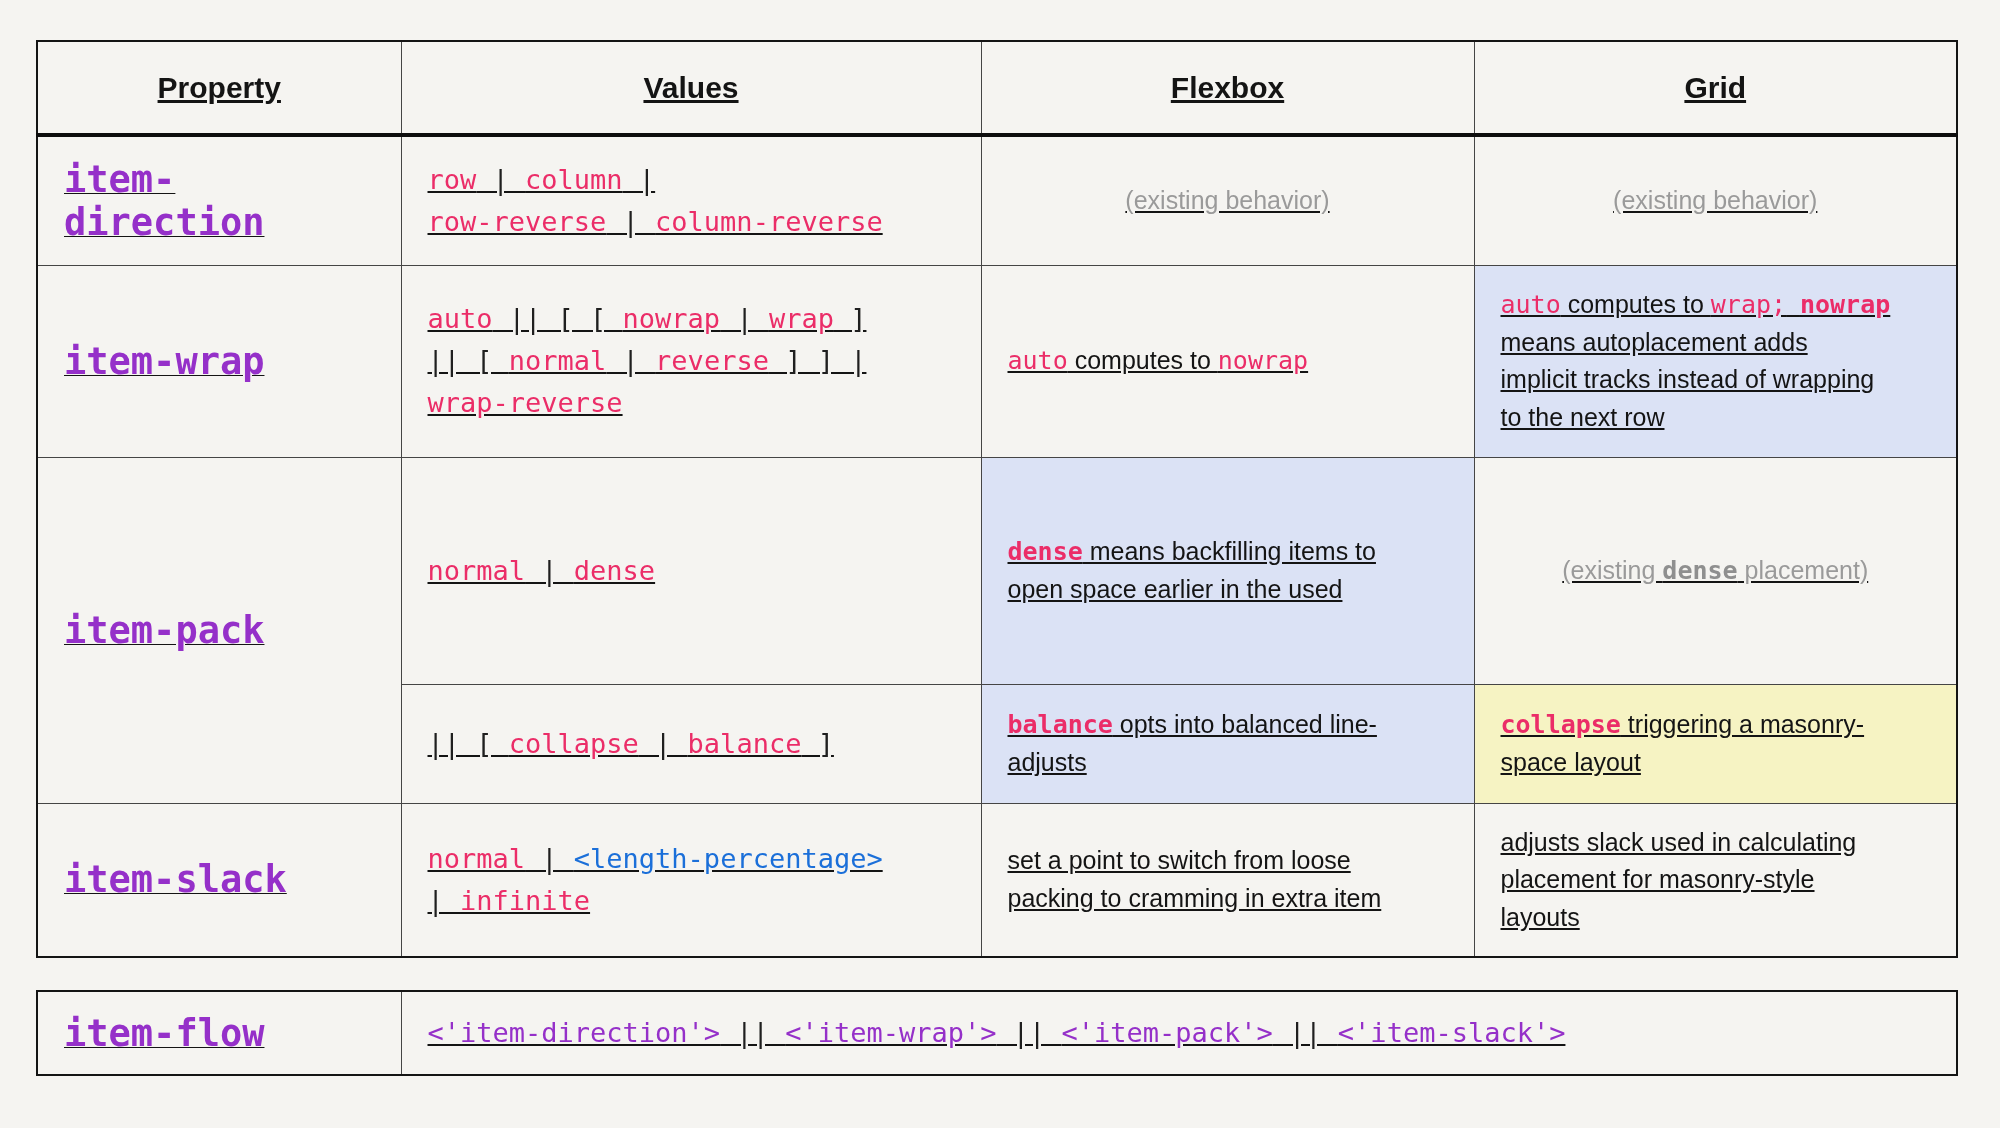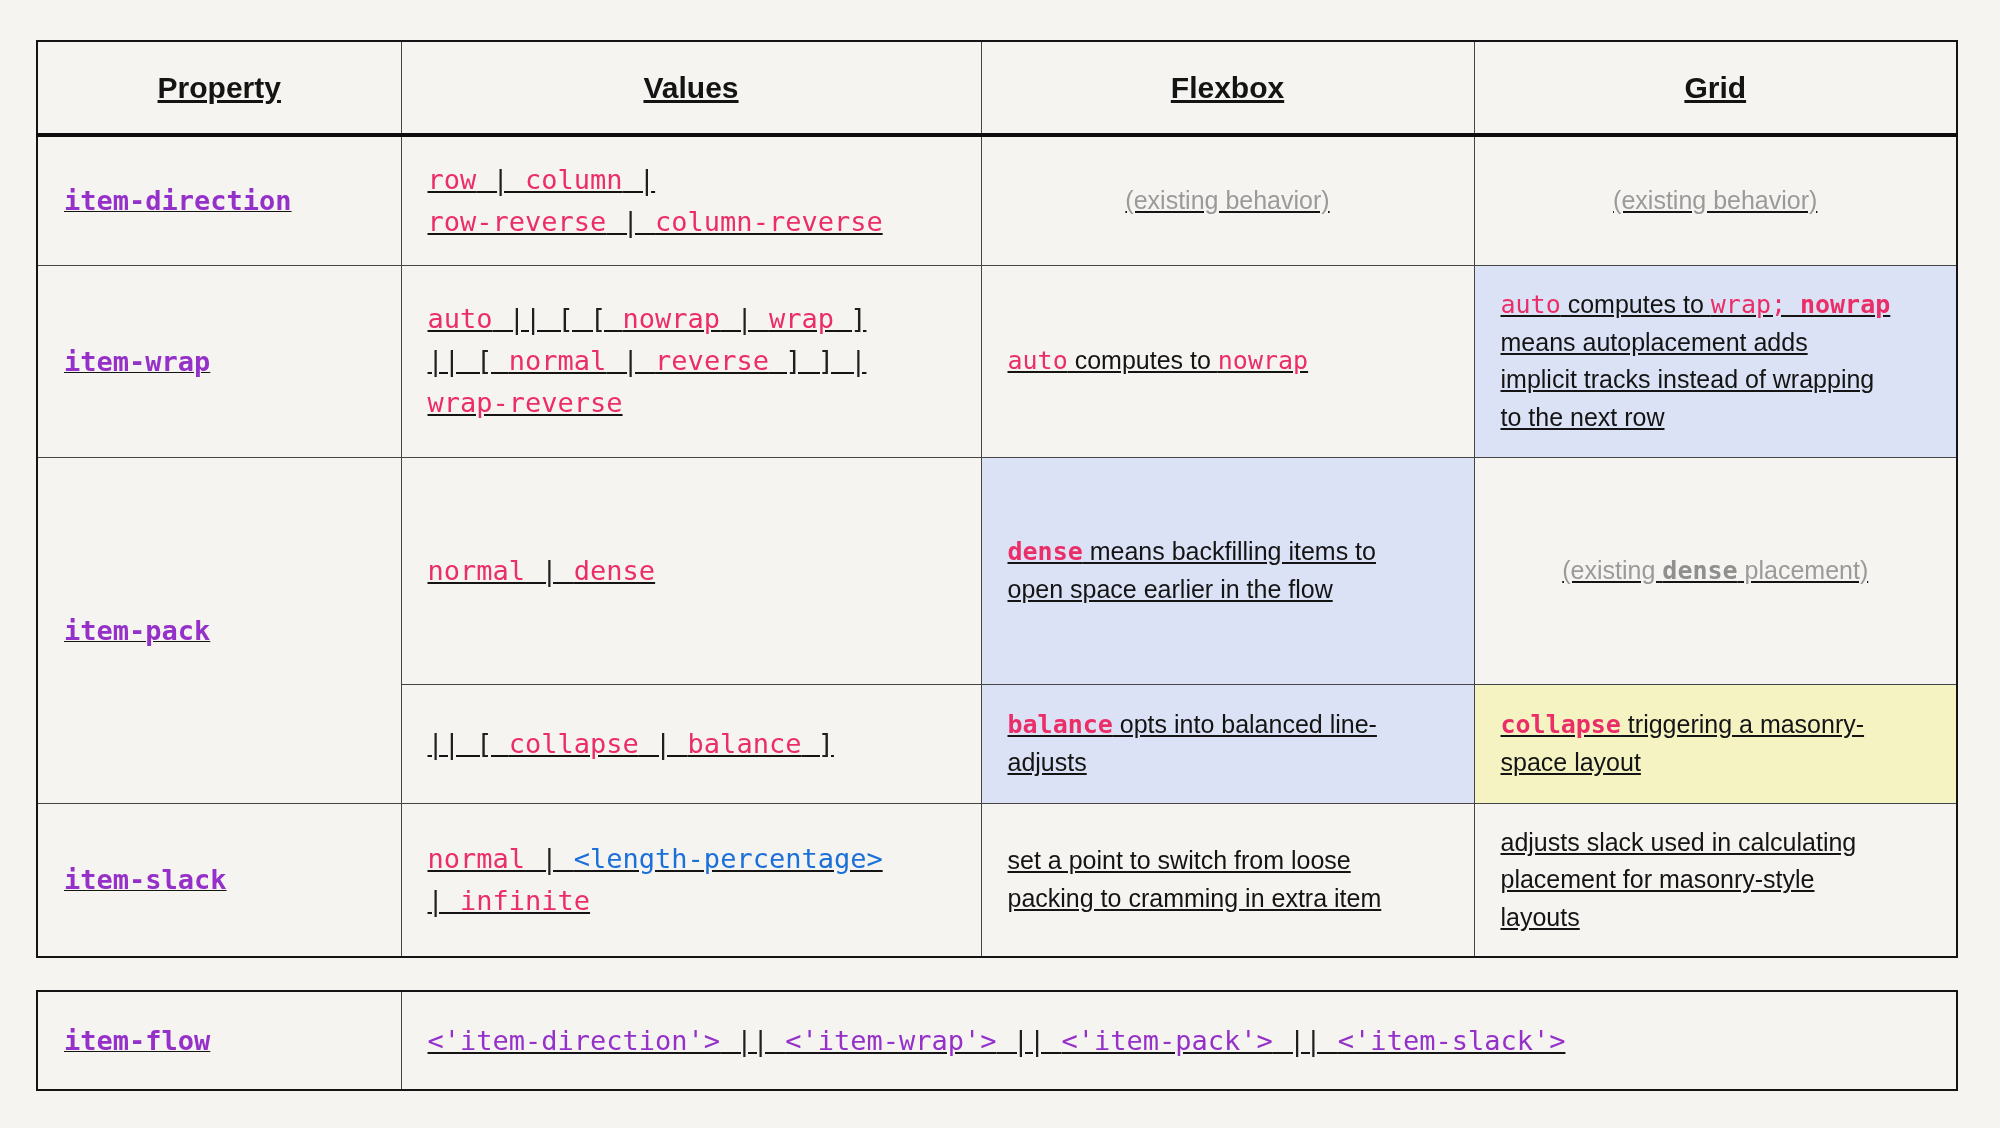--- a/index.html
+++ b/index.html
@@ -44,26 +44,26 @@
     height:94px;padding:10px;
     font-family:"Liberation Sans",sans-serif;
   }
   .flow-table{margin-top:32px;}
   
   .r-direction{height:130px;}
   .r-wrap{height:192px;}
   .r-pack-1{height:227px;}
   .r-pack-2{height:119px;}
   .r-slack{height:154px;}
-  .r-flow{height:99px;}
+  .r-flow{height:84px;}
   
   .prop-cell{padding-left:38px;}
   .prop{
     font-family:"DejaVu Sans Mono",monospace;
-    font-weight:bold;font-size:27px;
+    font-weight:bold;font-size:37px;
     color:var(--purple);
   }
   .values-cell{
     font-family:"DejaVu Sans Mono",monospace;
     font-size:27px;line-height:1.55;
     padding-left:34px;white-space:pre-wrap;
     color:var(--operator);
   }
   .desc-cell{
     font-size:25px;line-height:1.5;
@@ -121,21 +121,21 @@
         <td class="values-cell"><span class="s-pink">auto</span><span class="s-op"> || [ [ </span><span class="s-pink">nowrap</span><span class="s-op"> | </span><span class="s-pink">wrap</span><span class="s-op"> ]</span><br><span class="s-op">|| [ </span><span class="s-pink">normal</span><span class="s-op"> | </span><span class="s-pink">reverse</span><span class="s-op"> ] ] |</span><br><span class="s-pink">wrap-reverse</span></td>
         <td class="desc-cell"><span class="s-pink">auto</span><span class="s-text"> computes to </span><span class="s-pink">nowrap</span></td>
         <td class="desc-cell bg-blue"><span class="s-pink">auto</span><span class="s-text"> computes to </span><span class="s-pink">wrap;</span><span class="s-text">  </span><span class="s-pink-bold">nowrap</span><br><span class="s-text">means autoplacement adds</span><br><span class="s-text">implicit tracks instead of wrapping</span><br><span class="s-text">to the next row</span></td>
       </tr>
 
       <tr class="r-pack-1">
         <td class="prop-cell" rowspan="2">
           <span class="prop">item-pack</span>
         </td>
         <td class="values-cell"><span class="s-pink">normal</span><span class="s-op"> | </span><span class="s-pink">dense</span></td>
-        <td class="desc-cell bg-blue"><span class="s-pink-bold">dense</span><span class="s-text"> means backfilling items to</span><br><span class="s-text">open space earlier in the flow</span></td>
+        <td class="desc-cell bg-blue"><span class="s-pink-bold">dense</span><span class="s-text"> means backfilling items to</span><br><span class="s-text">open space earlier in the used</span></td>
         <td class="desc-cell center-cell"><span class="s-gray">(existing </span><span class="s-gray-bold">dense</span><span class="s-gray"> placement)</span></td>
       </tr>
 
       <tr class="r-pack-2">
         <td class="values-cell"><span class="s-op">|| [ </span><span class="s-pink">collapse</span><span class="s-op"> | </span><span class="s-pink">balance</span><span class="s-op"> ]</span></td>
         <td class="desc-cell bg-blue"><span class="s-pink-bold">balance</span><span class="s-text"> opts into balanced line-</span><br><span class="s-text">adjusts</span></td>
         <td class="desc-cell bg-yellow"><span class="s-pink-bold">collapse</span><span class="s-text"> triggering a masonry-</span><br><span class="s-text">space layout</span></td>
       </tr>
 
       <tr class="r-slack">

